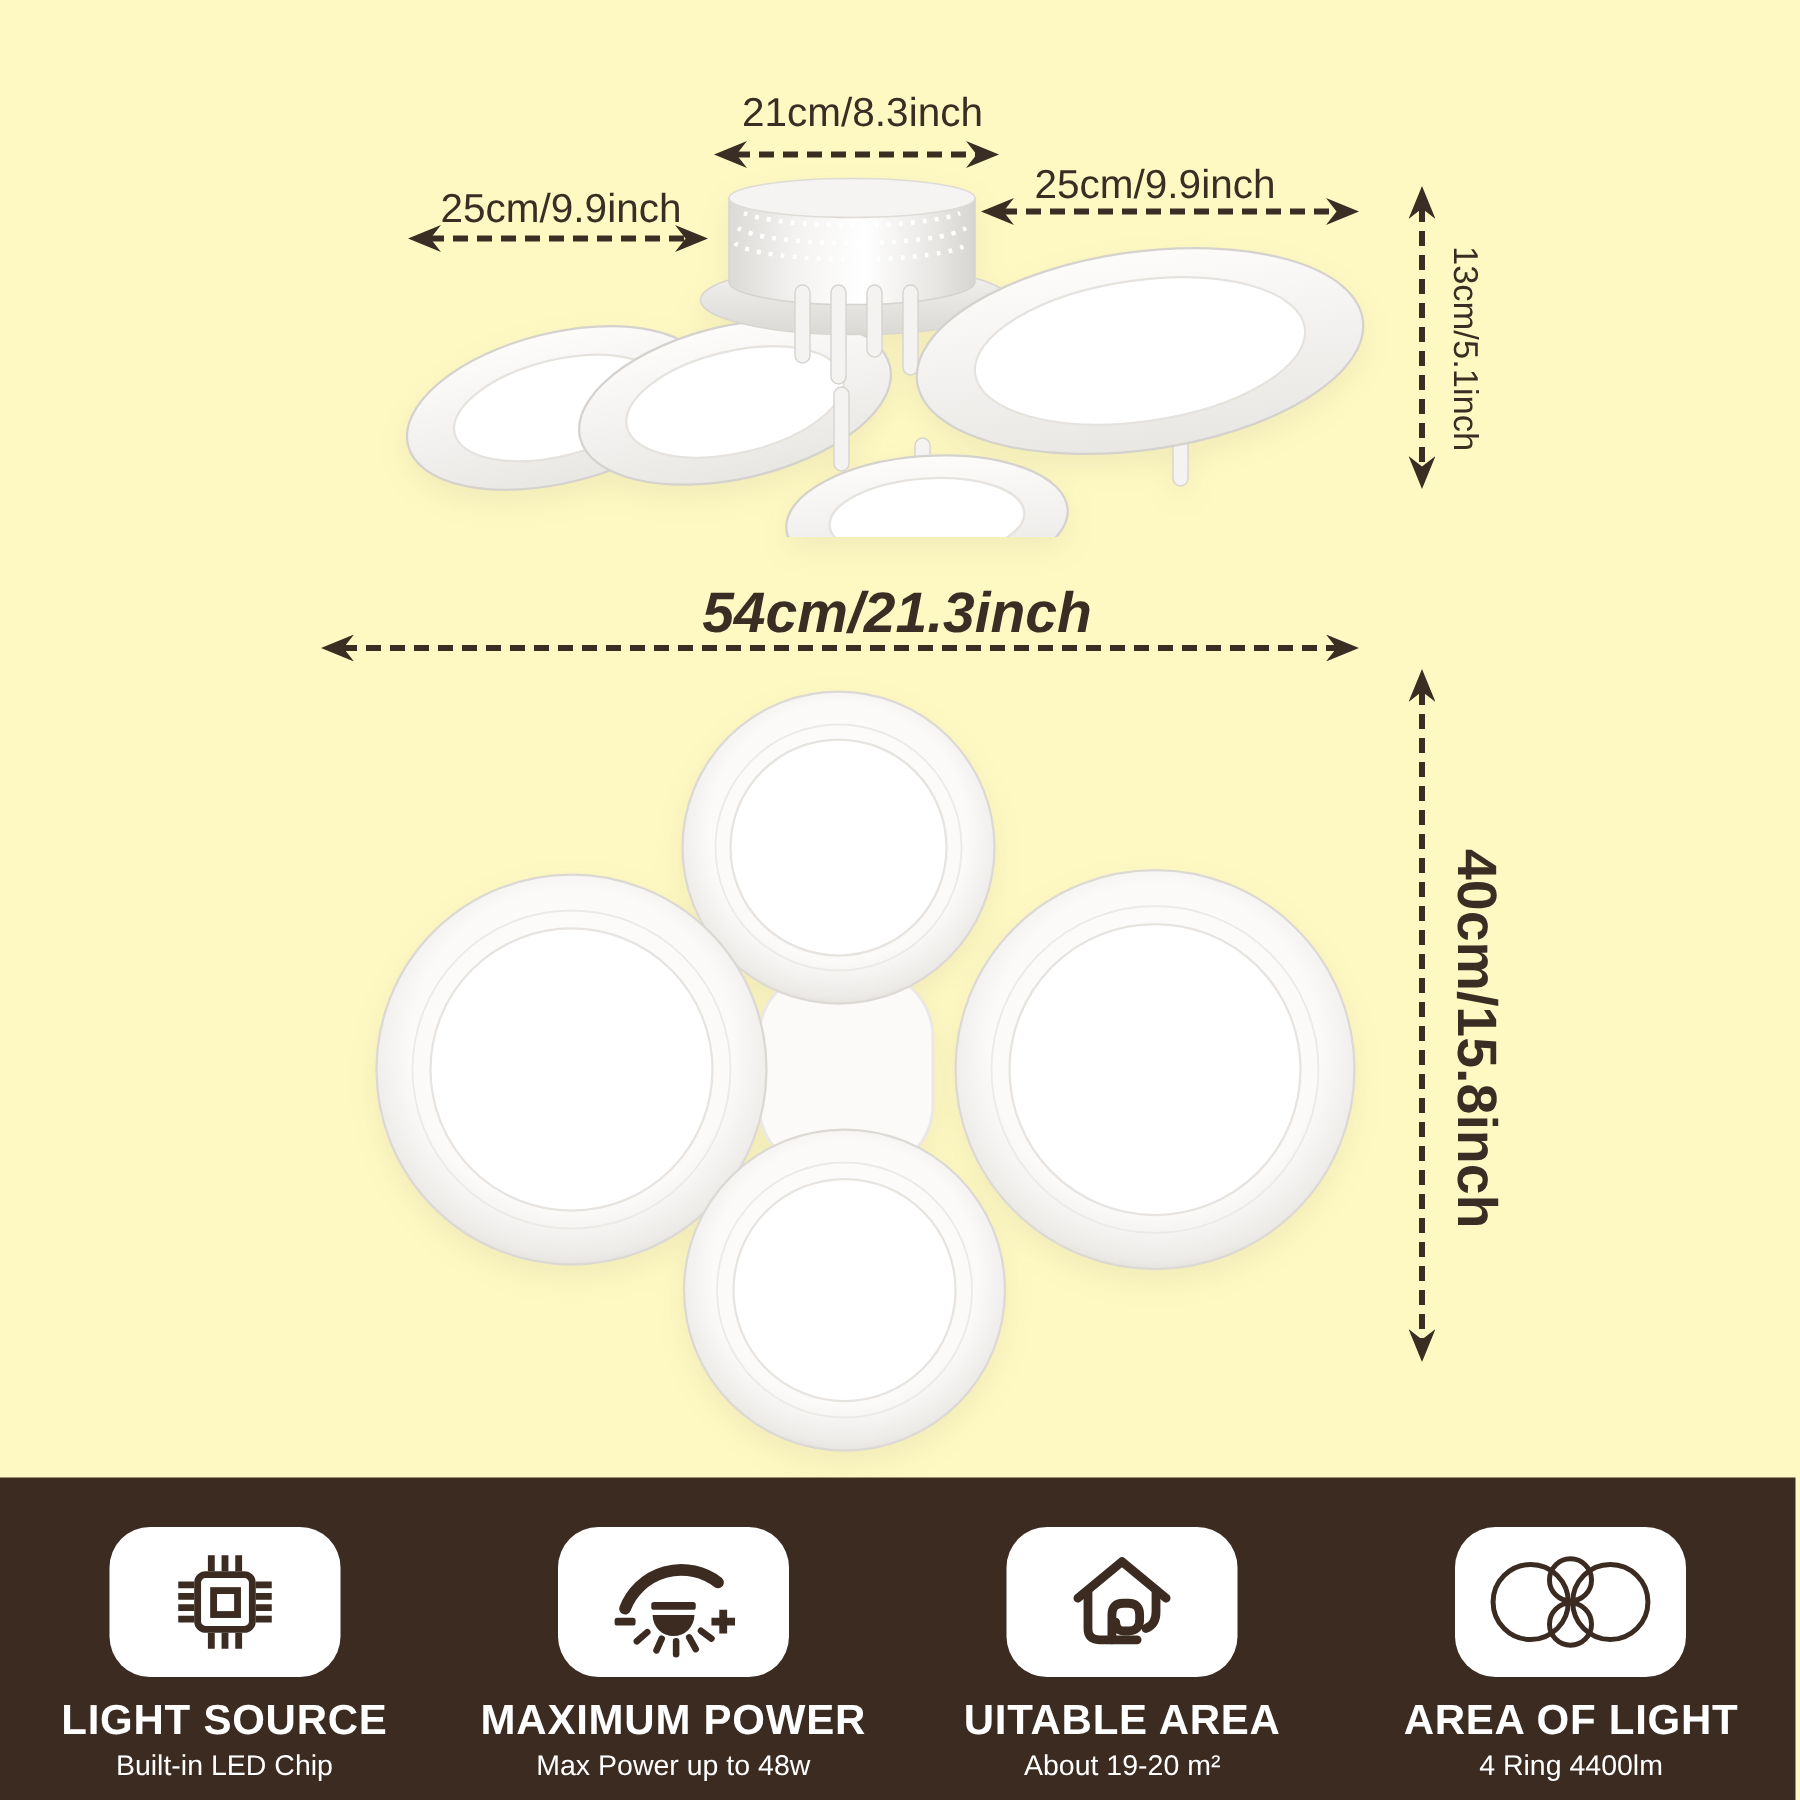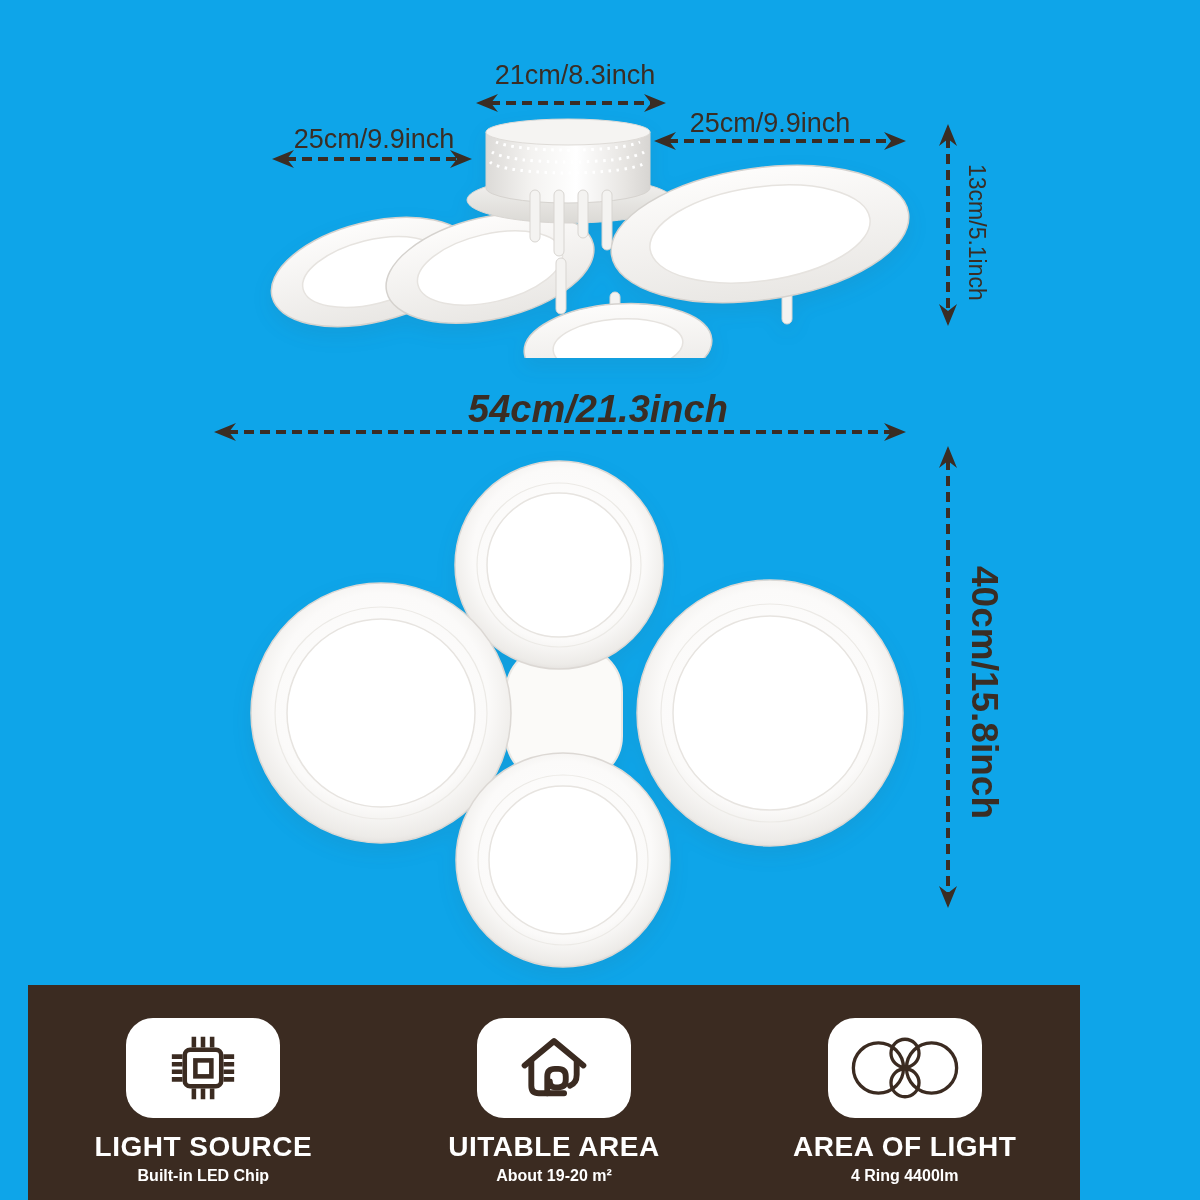--- a/index.html
+++ b/index.html
@@ -2,21 +2,21 @@
 <html style="--accent: #3a2d24; --footer-bg: #3b2b21;"><head>
 <meta charset="utf-8">
 <style>
   :root{
     --accent:#3a2d24;
     --footer-bg:#3b2b21;
     --line:#d8d5d1;
   }
   html,body{margin:0;padding:0;background:#fff;}
   .canvas{
-    position:relative;width:1200px;height:1200px;background:#0ea5e9;overflow:hidden;
+    position:relative;width:1200px;height:1200px;background:#fef9c3;overflow:hidden;
     font-family:"Liberation Sans","DejaVu Sans",sans-serif;color:var(--accent);
   }
   
   .dim-label{position:absolute;transform:translateX(-50%);white-space:nowrap;
     font-size:27px;color:var(--accent);}
   .dim-label.big{font-size:38px;font-weight:700;}
   .dim-label-v{position:absolute;transform-origin:top left;transform:rotate(90deg);
     color:var(--accent);white-space:nowrap;text-align:center;}
   
   .h-arrow{position:absolute;height:4px;}
@@ -27,27 +27,27 @@
   .h-arrow .head.right{right:-2px;clip-path:polygon(100% 50%,0 0,32% 50%,0 100%);}
   .v-arrow{position:absolute;width:4px;}
   .v-arrow .line{position:absolute;top:12px;bottom:12px;left:0;width:4px;
     background:repeating-linear-gradient(180deg,var(--accent) 0 10px,transparent 10px 16px);}
   .v-arrow .head{position:absolute;width:18px;height:22px;left:-7px;background:var(--accent);}
   .v-arrow .head.up{top:-2px;clip-path:polygon(50% 0,0 100%,50% 68%,100% 100%);}
   .v-arrow .head.down{bottom:-2px;clip-path:polygon(50% 100%,0 0,50% 32%,100% 0);}
   
   .lamp-svg{position:absolute;filter:drop-shadow(0 8px 10px rgba(70,58,45,.07));}
   
-  .footer{position:absolute;left:0;top:985px;width:1052px;height:215px;
-    background:var(--footer-bg);display:flex;margin-left:28px;}
+  .footer{position:absolute;left:0;top:985px;width:1197px;height:215px;
+    background:var(--footer-bg);display:flex;}
   .feature{flex:1;display:flex;flex-direction:column;align-items:center;padding-top:33px;}
   .tile{width:154px;height:100px;background:#fff;border-radius:27px;
     display:flex;align-items:center;justify-content:center;}
   .f-title{margin-top:13px;font-size:28px;font-weight:700;color:#fff;letter-spacing:.5px;white-space:nowrap;}
-  .f-sub{margin-top:4px;font-size:16px;font-weight:700;color:#fff;white-space:nowrap;}
+  .f-sub{margin-top:4px;font-size:19px;font-weight:400;color:#fff;white-space:nowrap;}
   .icon-stroke{stroke:var(--footer-bg);fill:none;}
 </style>
 </head>
 <body>
 
 <div class="canvas">
 
   <svg class="lamp-svg" style="left:258px;top:106px;" width="664" height="252" viewBox="0 0 664 252">
     <defs>
       <linearGradient id="cylG" x1="0" y1="0" x2="1" y2="0">
@@ -198,20 +198,40 @@
             <path d="M77 35 H91 M77 45 H91 M77 55 H91 M77 65 H91"></path>
             <rect x="26" y="26" width="48" height="48" rx="7"></rect>
             <rect x="40" y="40" width="21" height="21"></rect>
           </g>
         </svg>
       </div>
       <div class="f-title">LIGHT SOURCE</div>
       <div class="f-sub">Built-in LED Chip</div>
     </div>
 
+    <div class="feature">
+      <div class="tile">
+        <svg width="92" height="82" viewBox="0 0 100 94">
+          <path d="M13 52 A46 46 0 0 1 84 32" class="icon-stroke" stroke-width="9" stroke-linecap="round"></path>
+          <rect x="33" y="47" width="34" height="6" rx="2" fill="#3b2b21"></rect>
+          <path d="M34 57 a16 16 0 0 0 32 0 z" fill="#3b2b21"></path>
+          <g class="icon-stroke" stroke-width="5" stroke-linecap="round">
+            <path d="M30 70 L22 77"></path>
+            <path d="M41 75 L37 84"></path>
+            <path d="M52 77 L52 87"></path>
+            <path d="M62 74 L67 83"></path>
+            <path d="M71 69 L79 75"></path>
+          </g>
+          <rect x="5" y="59" width="16" height="6" rx="2" fill="#3b2b21"></rect>
+          <path d="M88 53 V71 M79 62 H97" class="icon-stroke" stroke-width="6"></path>
+        </svg>
+      </div>
+      <div class="f-title">MAXIMUM POWER</div>
+      <div class="f-sub">Max Power up to 48w</div>
+    </div>
 
     <div class="feature">
       <div class="tile">
         <svg width="84" height="84" viewBox="0 0 100 100">
           <g class="icon-stroke" stroke-width="7" stroke-linecap="round" stroke-linejoin="round">
             <path d="M15 47 L50 18 L85 47"></path>
             <path d="M23 41 V71 q0 9 9 9 H62"></path>
             <path d="M77 41 V58 q0 10 -8 13"></path>
             <path d="M42 80 V60 q0 -9 9 -9 h4 q9 0 9 9 v4 q0 9 -9 9 h-3 q-7 0 -7 -7"></path>
           </g>

